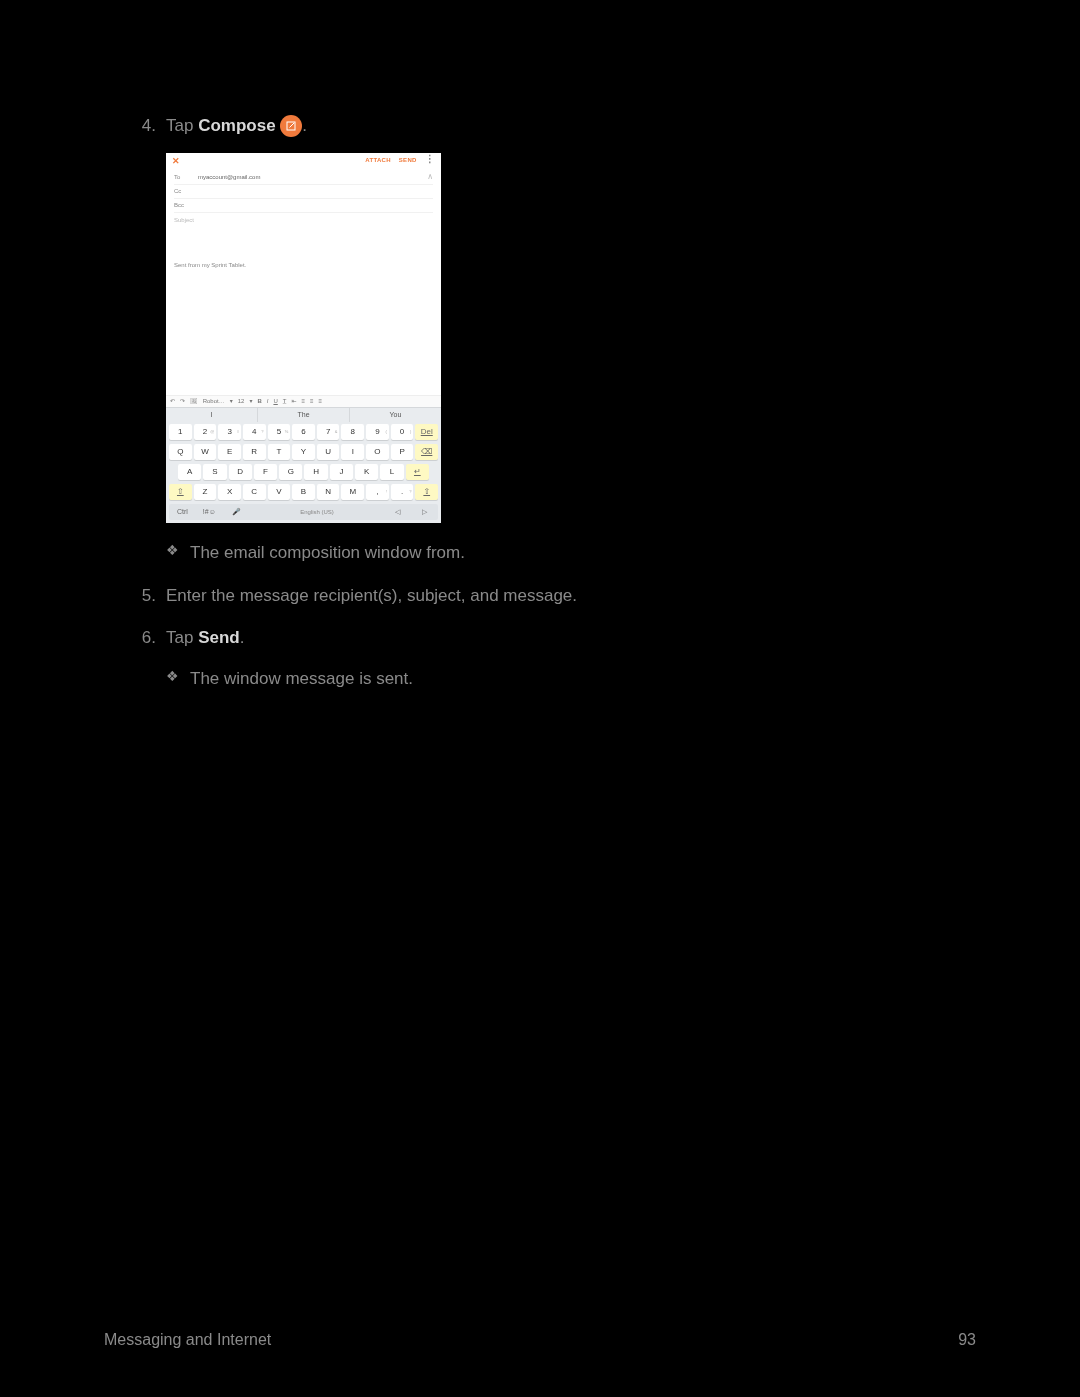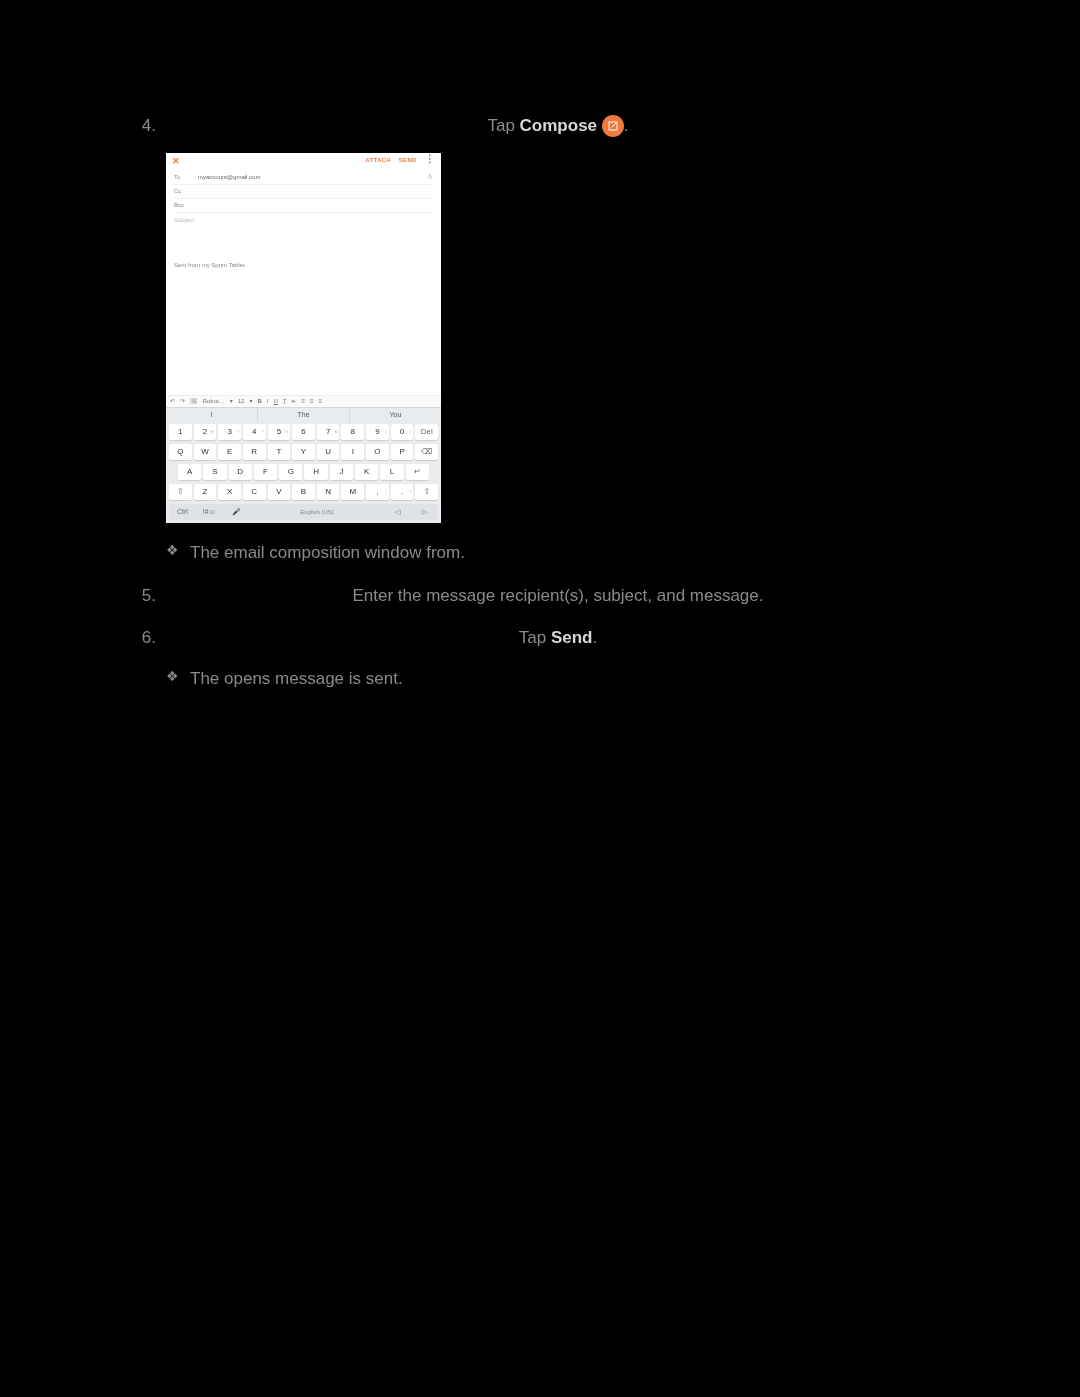--- a/index.html
+++ b/index.html
@@ -1,21 +1,21 @@
 <!DOCTYPE html>
 <html><head>
 <meta charset="utf-8">
 <style>
   * { box-sizing: border-box; margin: 0; padding: 0; }
   html, body { width: 1080px; height: 1397px; background: #fff; font-family: Arial, Helvetica, sans-serif; }
   .page { position: relative; width: 1080px; height: 1397px; background: #000; }
   .content { position: absolute; left: 130px; top: 112px; width: 820px; color: #8a8a8a; font-size: 17px; line-height: 1.6; }
   .step { display: flex; margin-bottom: 14px; }
   .step .num { width: 36px; text-align: right; padding-right: 10px; }
-  .step .txt { flex: 1; text-align: center; }
+  .step .txt { flex: 1; }
   .step .txt b { color: #d8d8d8; font-weight: bold; }
   .step .txt .bold2 { color: #d8d8d8; font-weight: bold; }
   .compose-icon { display:inline-flex; width:22px; height:22px; background:#f07a3c; border-radius:50%; vertical-align:middle; align-items:center; justify-content:center; position:relative; top:-1px; }
   .compose-icon svg { width:12px; height:12px; }
   .sub { display:flex; margin: 10px 0 16px 36px; }
   .sub .dia { width:24px; font-size:14px; }
   .sub .txt { flex:1; }
 
   .shot { width: 275px; height: 370px; background:#fff; margin: 10px 0 16px 36px; display:flex; flex-direction:column; font-size:7px; color:#555; }
   .shot .topbar { height:16px; display:flex; align-items:center; padding:0 6px; justify-content:space-between; }
@@ -31,21 +31,21 @@
   .shot .body { flex:1; padding:6px 8px; font-size:6px; color:#888; }
   .shot .sig { margin-top:26px; }
   .shot .fmtbar { height:12px; background:#fafafa; border-top:1px solid #eee; display:flex; align-items:center; gap:5px; padding:0 4px; font-size:6px; color:#777; }
   .shot .fmtbar span { display:inline-block; }
   .shot .kbd { background:#e9ecef; border-top:1px solid #d5d8db; }
   .shot .sugg { display:flex; height:14px; }
   .shot .sugg div { flex:1; text-align:center; font-size:7px; color:#555; line-height:14px; border-right:1px solid #d5d8db; }
   .shot .sugg div:last-child { border-right:none; }
   .shot .krow { display:flex; gap:2px; padding:2px 3px; }
   .shot .key { flex:1; height:16px; background:#fff; border-radius:2px; text-align:center; font-size:8px; line-height:16px; color:#333; box-shadow:0 1px 0 rgba(0,0,0,0.12); position:relative; }
-  .shot .key.alt { background:#ffffff; color:#666; }
+  .shot .key.alt { background:#fef9c3; color:#666;text-decoration:underline; }
   .shot .key sup { position:absolute; top:0; right:2px; font-size:4px; color:#aaa; }
   .shot .botrow { display:flex; height:16px; background:#dfe3e7; margin:2px 3px 3px; border-radius:2px; }
   .shot .botrow div { flex:1; text-align:center; font-size:7px; line-height:16px; color:#666; }
   .shot .botrow .space { flex:5; font-size:6px; color:#888; }
 
   .footer { position:absolute; bottom:48px; left:104px; right:104px; display:flex; justify-content:space-between; color:#8a8a8a; font-size:16px; }
 </style>
 </head>
 <body>
 
@@ -187,18 +187,22 @@
 
     <div class="step">
       <div class="num">6.</div>
       <div class="txt">
         <span>Tap </span><span class="bold2">Send</span><span>.</span>
       </div>
     </div>
 
     <div class="sub">
       <div class="dia">❖</div>
-      <div class="txt">The opens message is sent.</div>
+      <div class="txt">The window message is sent.</div>
     </div>
 
   </div>
 
+  <div class="footer">
+    <span>Messaging and Internet</span>
+    <span>93</span>
+  </div>
 </div>
 
 </body></html>

